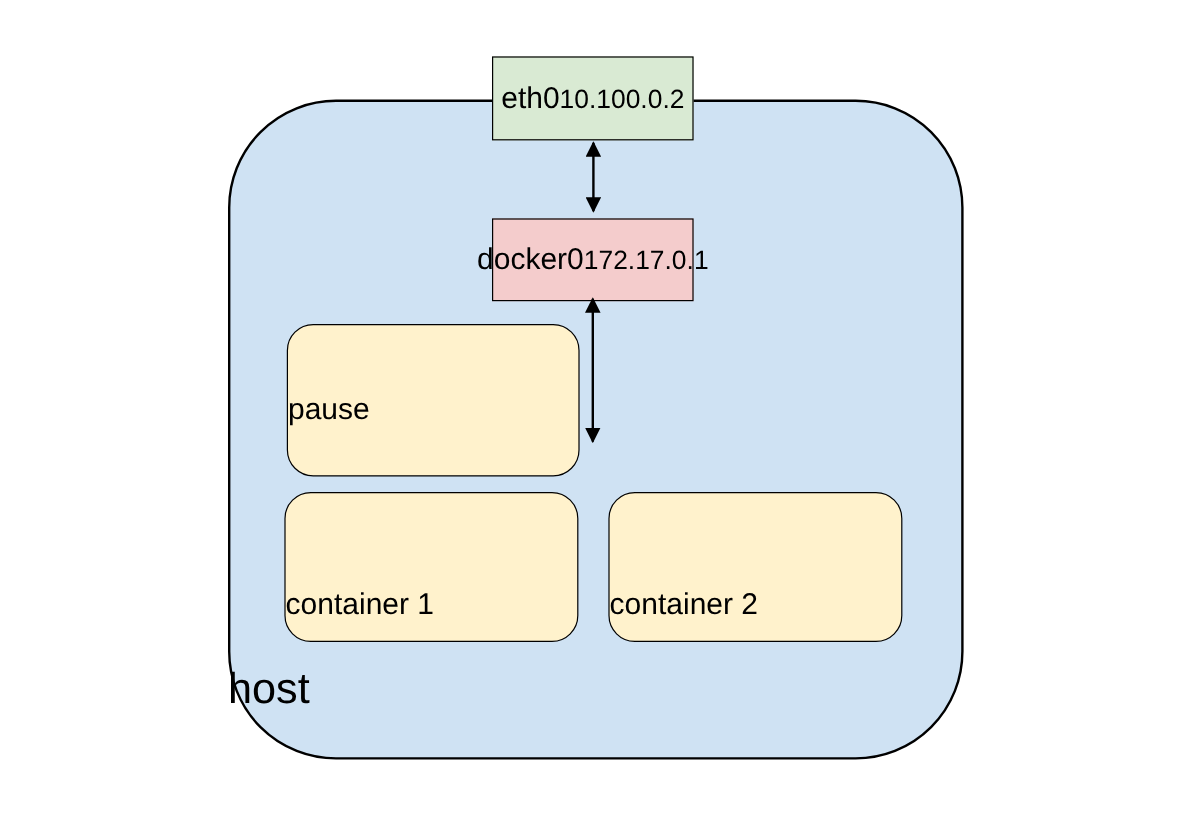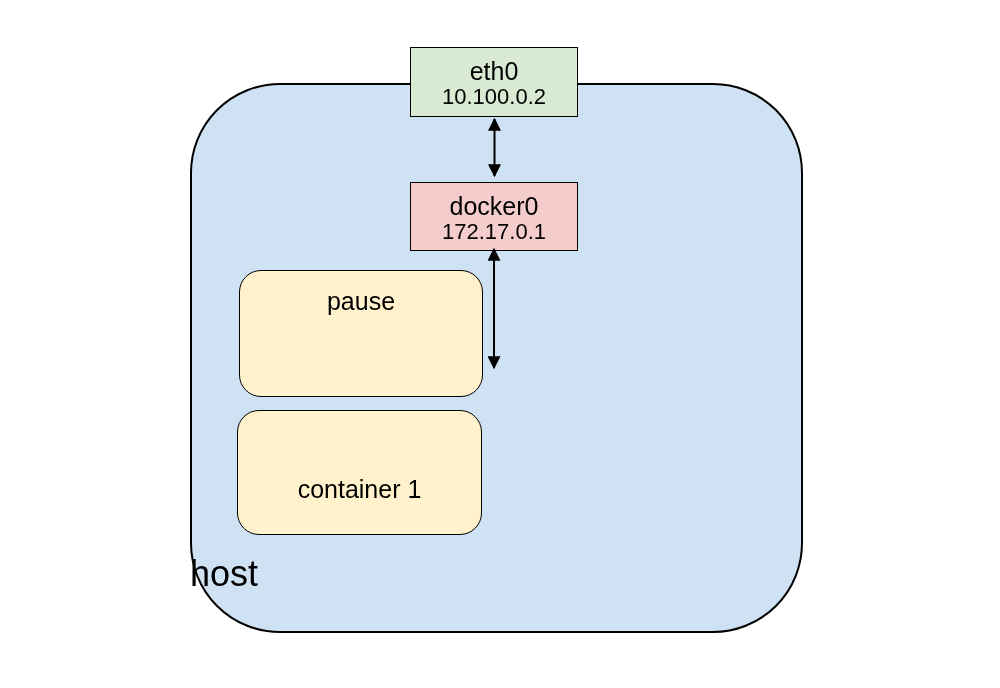--- a/index.html
+++ b/index.html
@@ -14,21 +14,20 @@
     width: 1000px;
     height: 688px;
     background: #ffffff;
     overflow: hidden;
   }
   .box {
     position: absolute;
     box-sizing: border-box;
     border: 1.5px solid var(--border-color, #000);
     display: flex;
-    flex-direction: column;
     align-items: center;
     justify-content: center;
     text-align: left;
   }
   .host {
     left: 190px; top: 83px;
     width: 613px; height: 550px;
     border-radius: 90px;
     border-width: 2px;
     background: var(--host-fill, #cfe2f3);
@@ -124,20 +123,23 @@
   </div>
 
   <div class="box node-pause">
     <div class="title">pause</div>
   </div>
 
   <div class="box node-container1">
     <div class="title">container 1</div>
   </div>
 
+  <div class="box node-container2">
+    <div class="title">container 2</div>
+  </div>
 
 
   <svg class="arrows" viewBox="0 0 1000 688" xmlns="http://www.w3.org/2000/svg">
     <defs>
       <marker id="ah" viewBox="0 0 10 10" refX="9" refY="5" markerWidth="6.5" markerHeight="6.5" orient="auto-start-reverse" markerUnits="strokeWidth">
         <path d="M0,0 L10,5 L0,10 Z" fill="#000000"></path>
       </marker>
     </defs>
     <line x1="494.5" y1="119" x2="494.5" y2="176" stroke="#000000" stroke-width="2" marker-start="url(#ah)" marker-end="url(#ah)"></line>
     <line x1="494" y1="249" x2="494" y2="368" stroke="#000000" stroke-width="2" marker-start="url(#ah)" marker-end="url(#ah)"></line>

